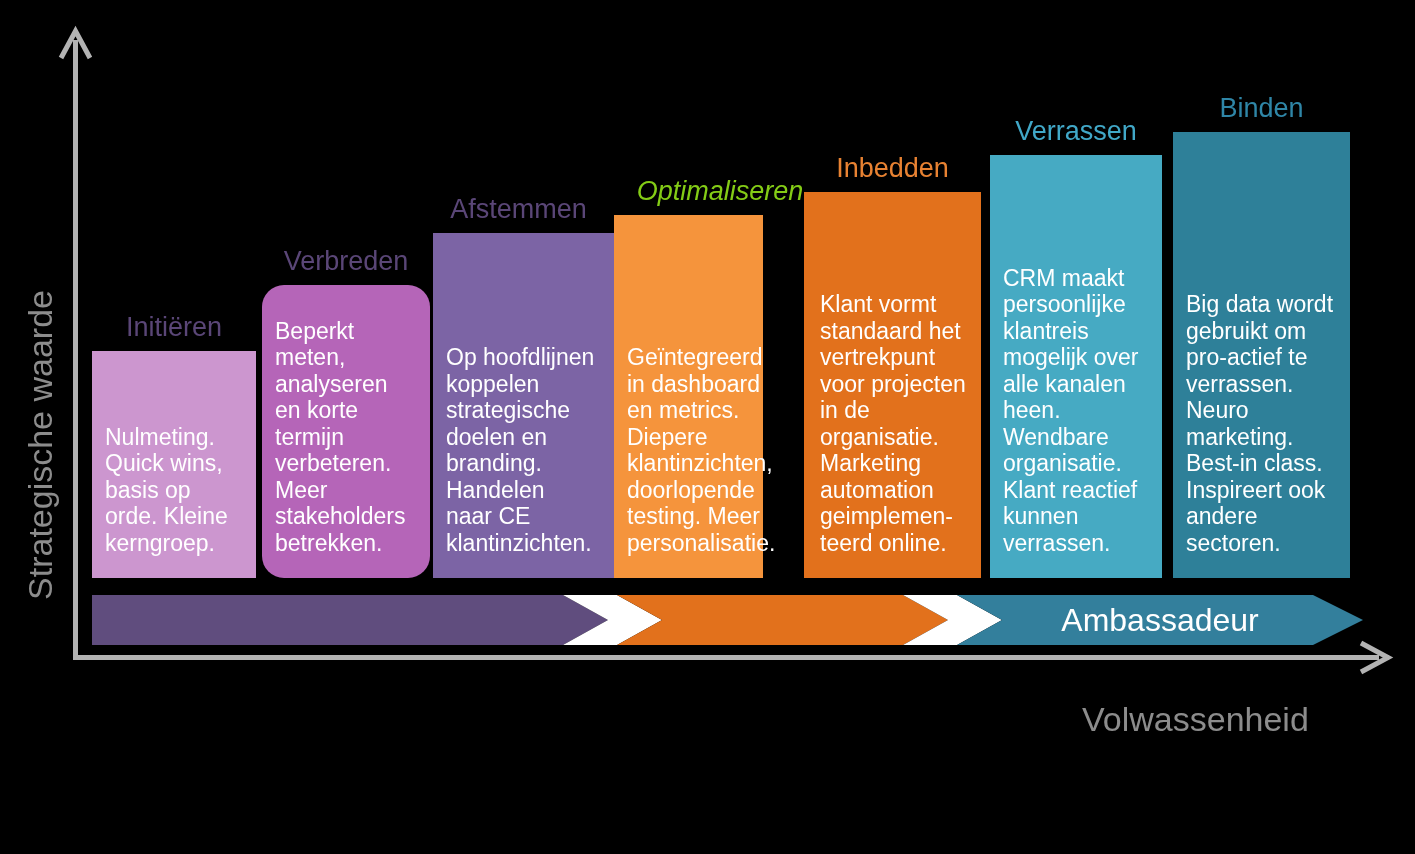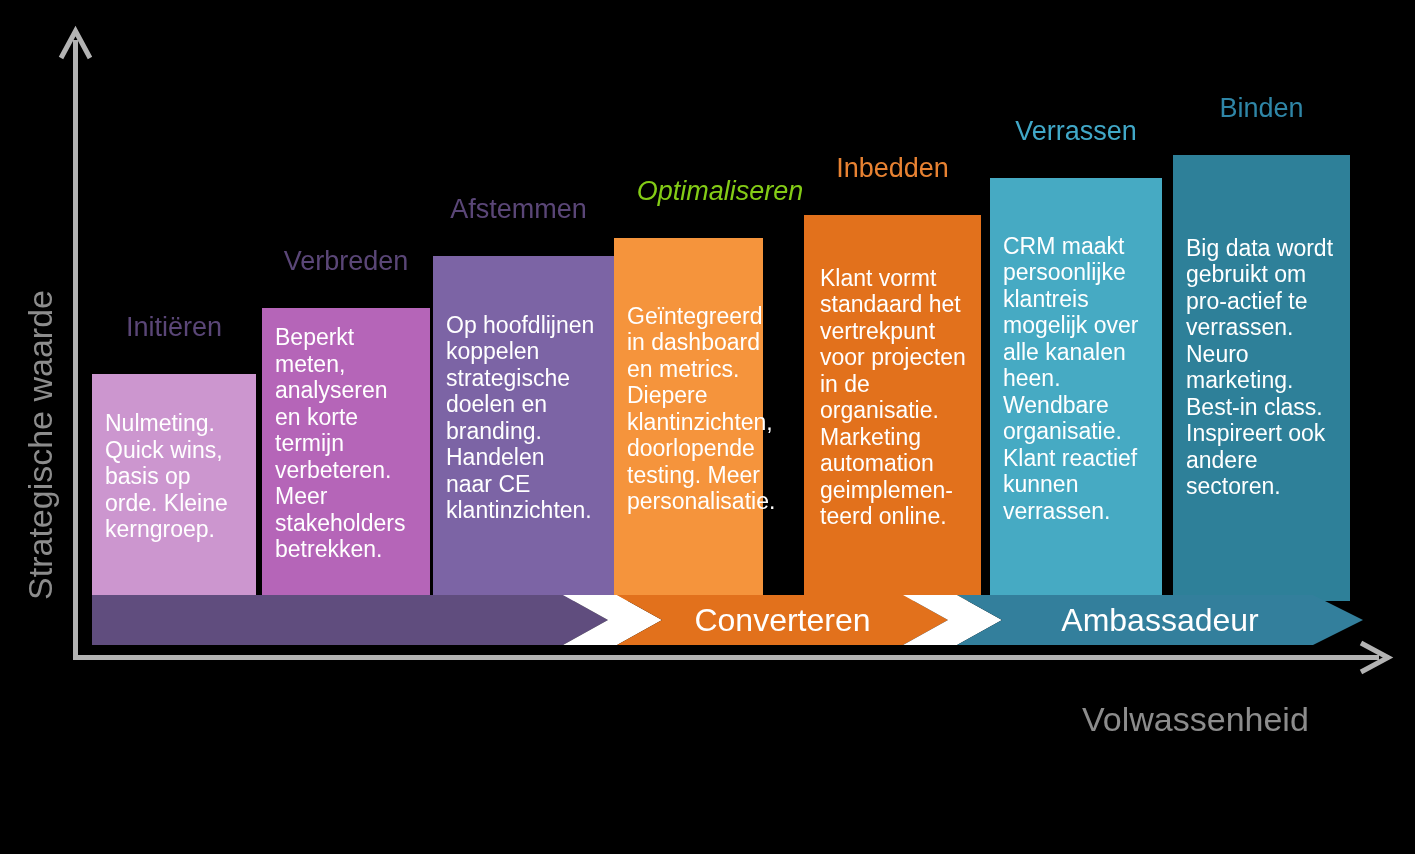--- a/index.html
+++ b/index.html
@@ -30,22 +30,21 @@
     position:absolute;
     height:36px;
     line-height:36px;
     text-align:center;
     font-size:27px;
     white-space:nowrap;
   }
   .stage-box{
     position:absolute;
     display:flex;
-    align-items:center;
-    margin-top:23px;
+    align-items:flex-end;
   }
   .stage-body{
     color:#ffffff;
     font-size:23px;
     line-height:26.5px;
     white-space:pre-line;
     padding:0 2px 22px 13px;
   }
   
   .banner-svg{position:absolute;left:92px;top:595px;}
@@ -76,21 +75,21 @@
   <div class="stage-label" style="left: 92px; top: 309px; width: 164px; color: rgb(90, 70, 119);">Initiëren</div>
   <div class="stage-box" style="left: 92px; top: 351px; width: 164px; height: 227px; background-color: rgb(204, 150, 207);">
     <div class="stage-body" style="color: rgb(255, 255, 255);">Nulmeting.
 Quick wins,
 basis op
 orde. Kleine
 kerngroep.</div>
   </div>
 
   <div class="stage-label" style="left: 262px; top: 243px; width: 168px; color: rgb(90, 70, 119);">Verbreden</div>
-  <div class="stage-box" style="left: 262px; top: 285px; width: 168px; height: 293px; background-color: rgb(181, 101, 184);">
+  <div class="stage-box" style="left: 262px; top: 285px; width: 168px; height: 293px; background-color: rgb(181, 101, 184); border-radius: 22px;">
     <div class="stage-body" style="color: rgb(255, 255, 255);">Beperkt
 meten,
 analyseren
 en korte
 termijn
 verbeteren.
 Meer
 stakeholders
 betrekken.</div>
   </div>
@@ -162,16 +161,15 @@
 sectoren.</div>
   </div>
 
   <svg class="banner-svg" width="1271" height="50" viewBox="0 0 1271 50">
     <polygon points="0,0 471,0 516,25 471,50 0,50" fill="#604d7e"></polygon>
     <polygon points="471,0 525,0 570,25 525,50 471,50 516,25" fill="#ffffff"></polygon>
     <polygon points="525,0 811,0 856,25 811,50 525,50 570,25" fill="#e2711c"></polygon>
     <polygon points="811,0 865,0 910,25 865,50 811,50 856,25" fill="#ffffff"></polygon>
     <polygon points="865,0 1221,0 1271,25 1221,50 865,50 910,25" fill="#337f9c"></polygon>
   </svg>
-  <div class="banner-label" style="left: 617px; width: 331px; color: rgb(255, 255, 255);">Converteren</div>
   <div class="banner-label" style="left: 957px; width: 406px; color: rgb(255, 255, 255);">Ambassadeur</div>
 
 </div>
 
 </body></html>

